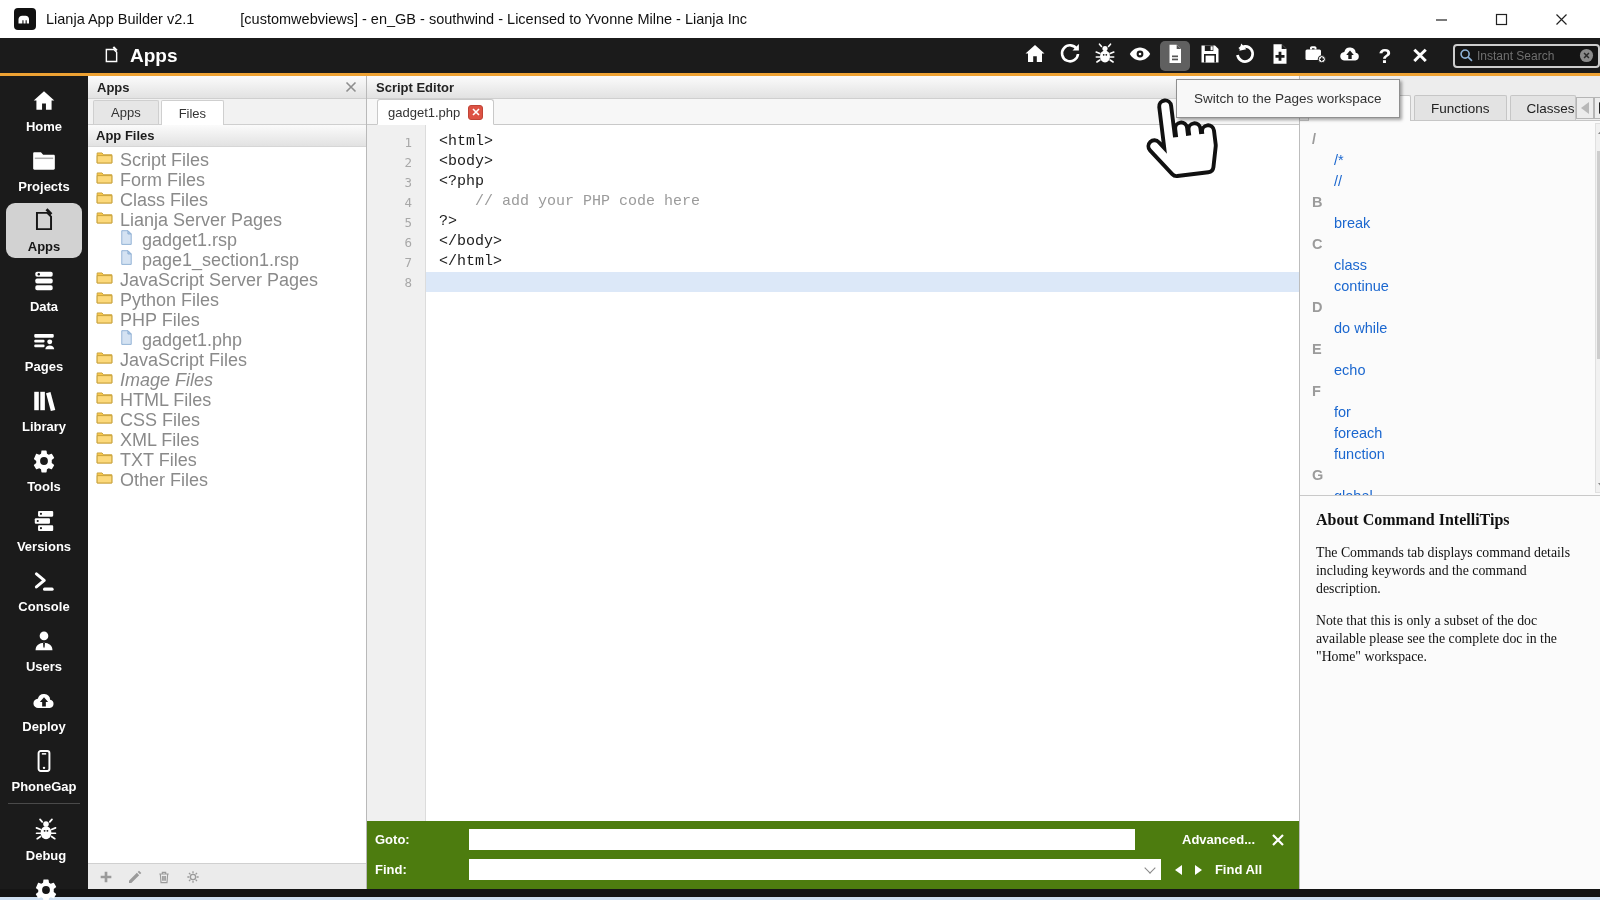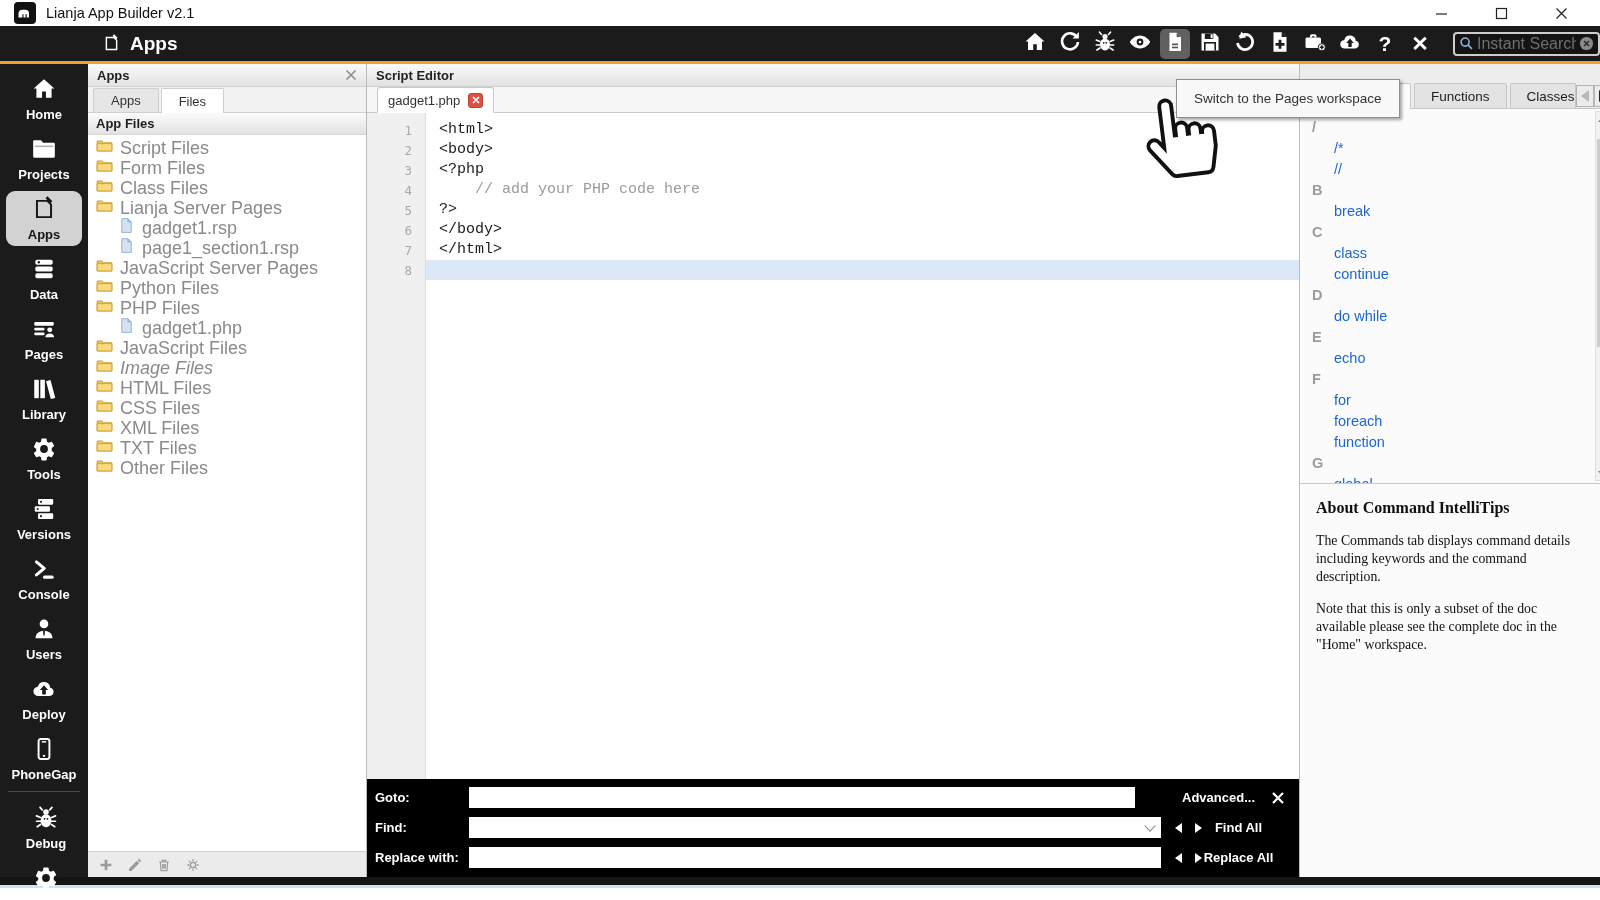--- a/index.html
+++ b/index.html
@@ -1,40 +1,40 @@
 <!DOCTYPE html>
 <html><head>
 <meta charset="utf-8">
 <style>
   *{margin:0;padding:0;box-sizing:border-box}
   html,body{width:1600px;height:900px}
   body{font-family:"Liberation Sans",sans-serif;background:#fff;position:relative;overflow:hidden}
 
   
-  .titlebar{height:26px;display:flex;align-items:center;padding-left:14px;background:#fff}
+  .titlebar{height:38px;display:flex;align-items:center;padding-left:14px;background:#fff}
   .app-ico{width:22px;height:22px;margin-right:10px;flex:none}
   .tb-title{font-size:14.5px;color:#111}
   .tb-sub{font-size:14.5px;color:#111;margin-left:46px}
   .win-controls{margin-left:auto;display:flex;align-items:center;gap:34px;padding-right:26px}
   .win-btn{width:26px;height:26px;display:flex;align-items:center;justify-content:center;cursor:pointer;background:transparent;border:none}
 
   
   .app-header{height:38px;background:#1b1b1b;border-bottom:3px solid #eea233;display:flex;align-items:center;position:relative;z-index:5}
   .hd-title{display:flex;align-items:center;gap:9px;margin-left:102px;color:#fff;font-weight:bold;font-size:19px}
   .hd-title svg{width:19px;height:19px}
   .toolbar{margin-left:auto;display:flex;align-items:center;gap:5px;padding-right:12px;color:#fff}
   .tb-btn{width:30px;height:30px;border:none;background:transparent;display:flex;align-items:center;justify-content:center;color:#fff;cursor:pointer;flex:none}
   .tb-btn svg{width:24px;height:24px}
   .tb-btn.active{background:#606060;border-radius:5px}
   .tb-glyph{font-size:21px;font-weight:bold;color:#fff;line-height:1}
   .tb-glyph:empty{display:none}
   .tb-btn:has(.tb-glyph:not(:empty)) svg{display:none}
   .searchbox{width:147px;height:24px;border:2px solid #cdcdcd;border-radius:4px;background:#141414;display:flex;align-items:center;padding:0 4px;margin-left:6px}
   .searchbox svg{flex:none}
-  .searchbox input{flex:1;min-width:0;background:transparent;border:none;outline:none;color:#ddd;font-size:16px;padding:0 3px}
+  .searchbox input{flex:1;min-width:0;background:transparent;border:none;outline:none;color:#ddd;font-size:12px;padding:0 3px}
   .searchbox input::placeholder{color:#6f6f6f}
 
   
   .main{display:flex;height:813px}
 
   
   .sidebar{width:88px;background:#1b1b1b;display:flex;flex-direction:column;padding:7px 0 6px;gap:5px;flex:none}
   .sb-item{width:76px;margin:0 auto;display:flex;flex-direction:column;align-items:center;padding:5px 0 4px;color:#fff;border-radius:9px;cursor:pointer;flex:none}
   .sb-item svg{width:26px;height:26px}
   .sb-label{font-size:13px;font-weight:bold;margin-top:1px;white-space:nowrap}
@@ -63,21 +63,21 @@
   .tab-close{width:15px;height:15px;background:#dd5244;border-radius:3px;display:flex;align-items:center;justify-content:center;border:1px solid #c04436;cursor:pointer}
   .code-area{flex:1;position:relative;overflow:hidden;background:#fff;padding-top:7px}
   .gutter-bg{position:absolute;left:0;top:0;bottom:0;width:59px;background:#f0f0f0;border-right:1px solid #dcdcdc}
   .code-line{position:relative;display:flex;height:20px;align-items:center}
   .ln{width:59px;flex:none;text-align:right;padding-right:14px;font-family:"DejaVu Sans Mono",monospace;font-size:12.5px;color:#a8a8a8}
   .code-text{flex:1;font-family:"Liberation Mono",monospace;font-size:15px;color:#1b1b1b;white-space:pre;height:20px;line-height:20px;padding-left:13px}
   .code-line.comment .code-text{color:#9b9b9b}
   .code-line.active .code-text{background:#dce8f8}
 
   
-  .find-bar{background:#000000;padding:8px 10px 9px 8px;flex:none}
+  .find-bar{background:#4d7c0f;padding:8px 10px 9px 8px;flex:none}
   .f-row{display:flex;align-items:center;margin-bottom:9px}
   .f-row:last-child{margin-bottom:0}
   .f-label{width:94px;color:#fff;font-weight:bold;font-size:13px;flex:none}
   .f-input{height:21px;border:none;background:#fff;font-size:13px;padding:0 5px;outline:none}
   .goto-input{width:666px}
   .fi-wrap{position:relative;width:692px;flex:none}
   .fi-wrap .f-input{width:100%}
   .chev{position:absolute;right:7px;top:5px;width:8px;height:8px;border-right:1.6px solid #888;border-bottom:1.6px solid #888;transform:rotate(45deg);cursor:pointer}
   .arrows{display:flex;gap:13px;margin-left:14px;align-items:center}
   .arr{width:0;height:0;border-top:5.5px solid transparent;border-bottom:5.5px solid transparent;background:none;padding:0;cursor:pointer}
@@ -121,20 +121,21 @@
 </style>
 </head>
 <body>
 
 <div class="titlebar">
   <svg class="app-ico" viewBox="0 0 22 22">
       <rect width="22" height="22" rx="4" fill="#111"></rect>
       <path fill="#fff" d="M4.5 15.5v-4.2c0-2.1 1.6-3.6 3.7-3.6h3.4c2 0 3.4 1.3 3.4 3.2v4.6h-2.3v-3.2h-1.1v3.2h-2.1v-3.2H8.4v3.2z"></path>
     </svg>
   <span class="tb-title">Lianja App Builder v2.1</span>
+  <span class="tb-sub">[customwebviews] - en_GB - southwind - Licensed to Yvonne Milne - Lianja Inc</span>
   <div class="win-controls">
     <button class="win-btn">
         <svg width="13" height="13" viewBox="0 0 13 13">
           <line x1="1" y1="7" x2="12" y2="7" stroke="#222" stroke-width="1.2"></line>
         </svg>
       </button>
     <button class="win-btn">
         <svg width="13" height="13" viewBox="0 0 13 13">
           <rect x="1.5" y="1.5" width="10" height="10" fill="none" stroke="#222" stroke-width="1.2"></rect>
         </svg>
@@ -631,31 +632,20 @@
         <span class="fi-wrap">
           <input class="f-input" value="" style="">
           <span class="chev"></span>
         </span>
         <span class="arrows">
           <button class="arr left"></button>
           <button class="arr right"></button>
         </span>
         <button class="f-action">Find All</button>
       </div>
-      <div class="f-row">
-        <span class="f-label">Replace with:</span>
-        <span class="fi-wrap">
-          <input class="f-input" value="" style="">
-        </span>
-        <span class="arrows">
-          <button class="arr left"></button>
-          <button class="arr right"></button>
-        </span>
-        <button class="f-action">Replace All</button>
-      </div>
     </div>
   </div>
 
   <div class="right-panel">
     <div class="rp-tabsrow">
       <div class="rp-tab active">Commands</div>
       <div class="rp-tab">Functions</div>
       <div class="rp-tab clipped">Classes</div>
       <div class="tab-arrows">
         <button class="t-arr">

